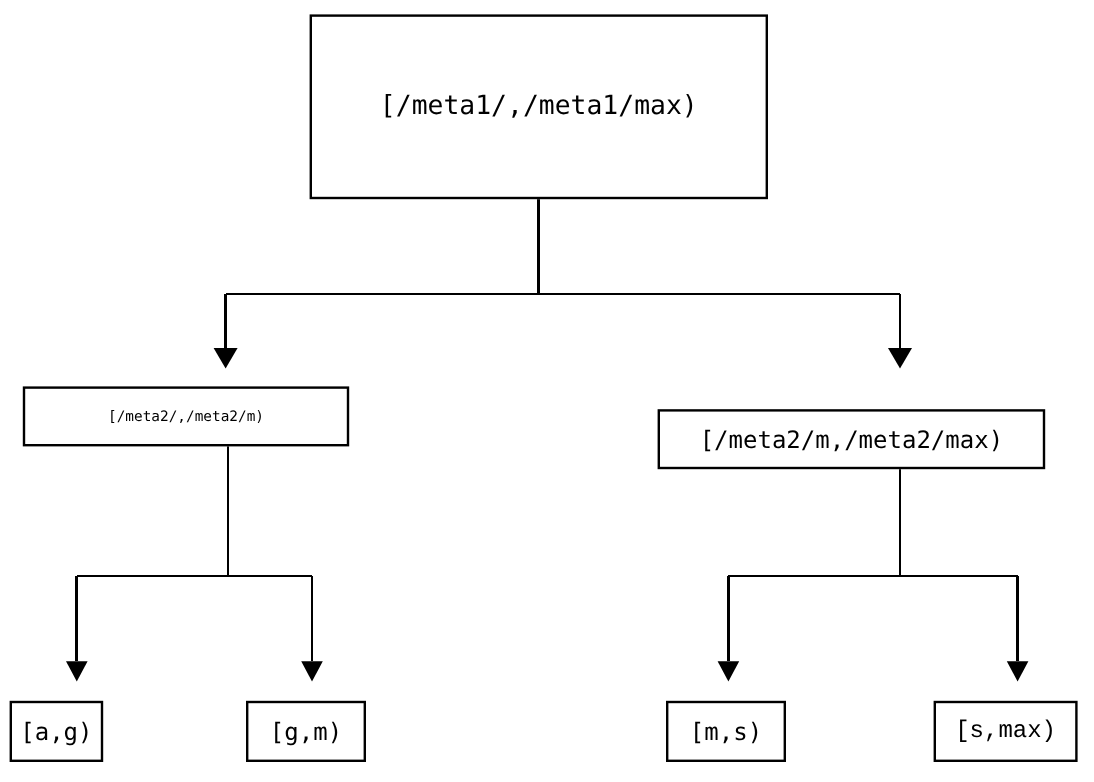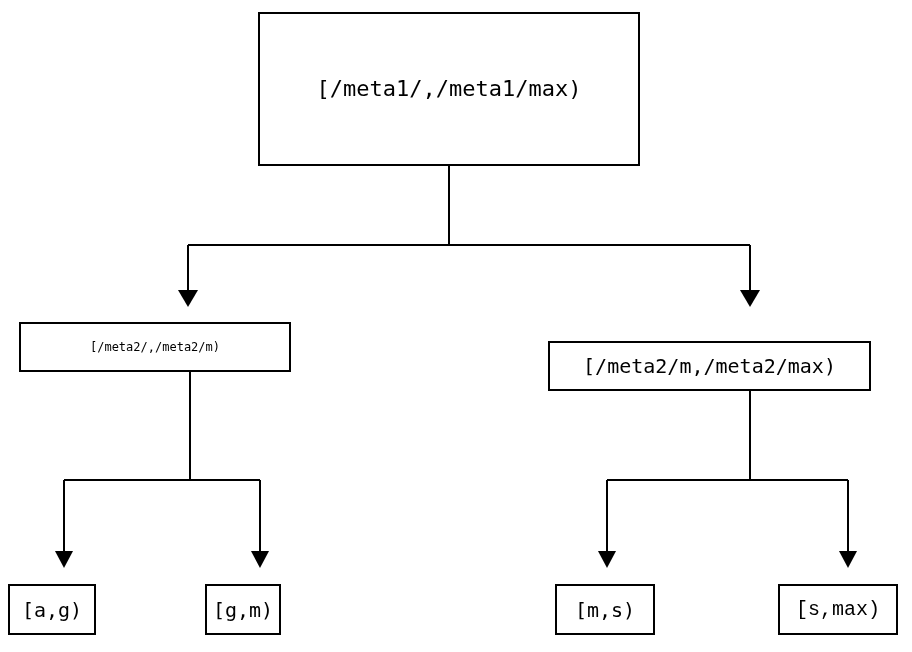--- a/index.html
+++ b/index.html
@@ -47,22 +47,22 @@
     top: 322px;
     width: 323px;
     height: 50px;
     font-size: 20px;
     margin-top: 19px;
   }
   .node-leaf {
     height: 51px;
     font-size: 20px;
   }
-  .leaf-ag   { left: 8px;   top: 584px; width: 88px; }
-  .leaf-gm   { left: 205px; top: 584px; width: 76px; }
+  .leaf-ag   { left: 8px;   top: 584px; width: 78px; }
+  .leaf-gm   { left: 205px; top: 584px; width: 100px; }
   .leaf-ms   { left: 555px; top: 584px; width: 100px; justify-content: center; }
   .leaf-smax { left: 778px; top: 584px; width: 120px; font-family: Liberation Mono, monospace; }
 
   #edges {
     position: absolute;
     left: 0;
     top: 0;
     width: 912px;
     height: 652px;
     pointer-events: none;

